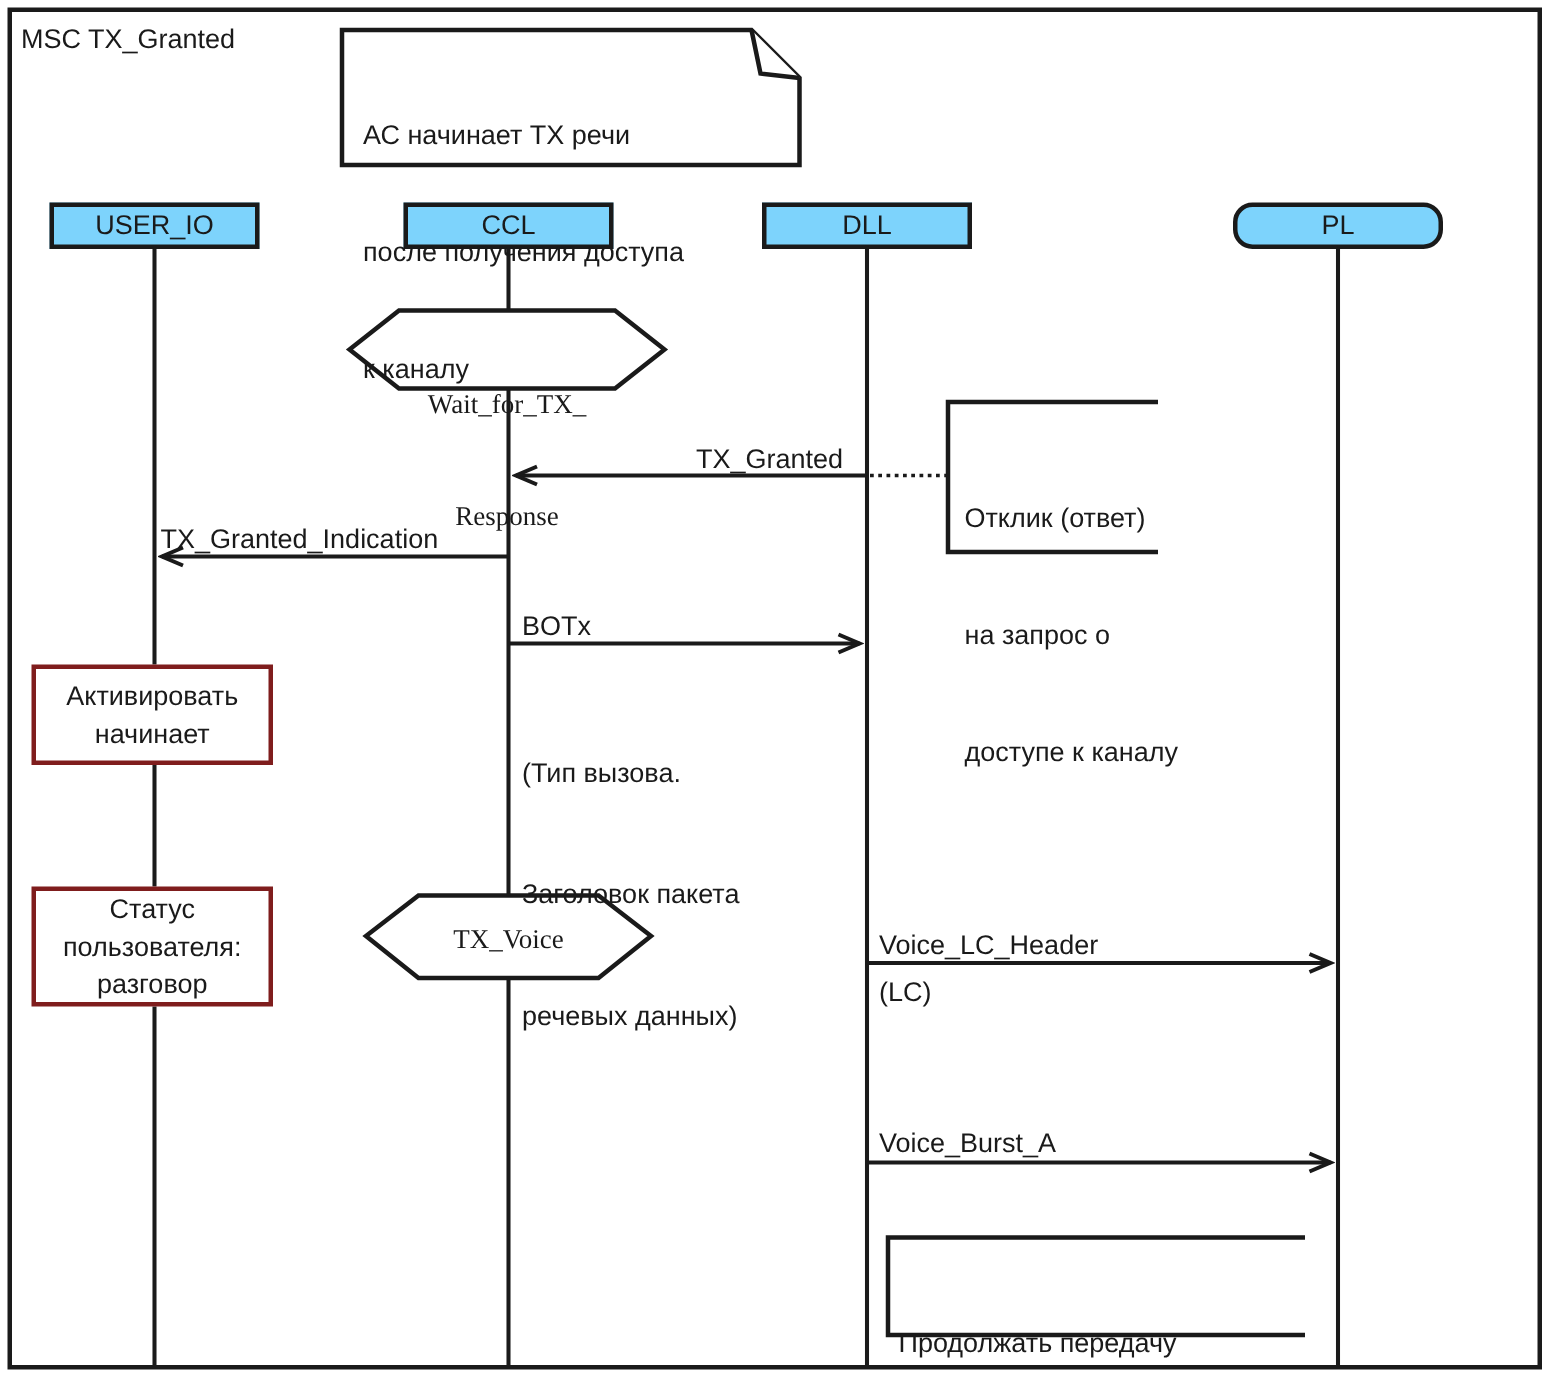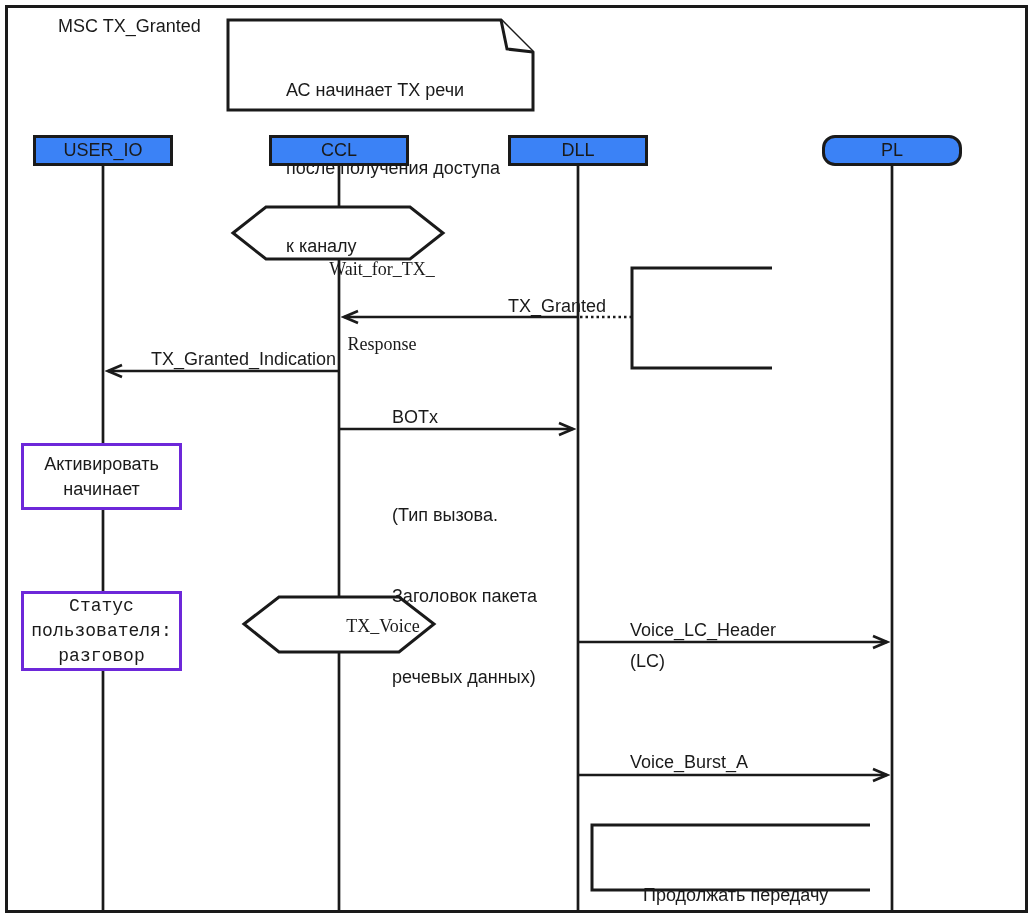--- a/index.html
+++ b/index.html
@@ -4,28 +4,28 @@
 <style>
   html,body{margin:0;padding:0;background:#fff;}
   #stage{
     position:relative;width:1034px;height:920px;background:#fff;
     font-family:"Liberation Sans","DejaVu Sans",sans-serif;
     color:#1a1a1a;overflow:hidden;
   }
   .abs{position:absolute;}
   #frame{left:5px;top:5px;width:1023px;height:908px;border:3px solid #1a1a1a;box-sizing:border-box;z-index:0;}
   #shapes{left:0;top:0;width:1034px;height:920px;z-index:1;}
-  .lbl{position:absolute;font-size:18px;line-height:26px;white-space:pre;z-index:3;margin-left:44px;}
+  .lbl{position:absolute;font-size:18px;line-height:26px;white-space:pre;z-index:3;}
   .hdr{
     position:absolute;top:135px;width:140px;height:31px;border:3px solid #1a1a1a;
-    box-sizing:border-box;background:#3b82f6;display:flex;align-items:center;justify-content:center;
+    box-sizing:border-box;background:#7dd3fc;display:flex;align-items:center;justify-content:center;
     font-size:18px;z-index:2;
   }
   .action{
-    position:absolute;left:21px;width:161px;border:3px solid #6d28d9;box-sizing:border-box;
+    position:absolute;left:21px;width:161px;border:3px solid #7f1d1d;box-sizing:border-box;
     background:#fff;display:flex;flex-direction:column;align-items:center;justify-content:center;
     font-size:18px;line-height:25px;text-align:center;z-index:2;
   }
   .ctext{text-align:center;font-family:Liberation Serif, serif;}
 </style>
 </head>
 <body>
 
 <div id="stage">
 
@@ -97,24 +97,29 @@
     <div>речевых данных)</div>
   </div>
   <div class="lbl" style="left:586px;top:617px;">Voice_LC_Header</div>
   <div class="lbl" style="left:586px;top:648px;">(LC)</div>
   <div class="lbl" style="left:586px;top:749px;">Voice_Burst_A</div>
 
   <div class="action" style="top:443px;height:67px;">
     <div>Активировать</div>
     <div>начинает</div>
   </div>
-  <div class="action" style="top:591px;height:80px;font-family:Liberation Mono, monospace;">
+  <div class="action" style="top:591px;height:80px;">
     <div>Статус</div>
     <div>пользователя:</div>
     <div>разговор</div>
   </div>
 
+  <div class="lbl" style="left:643px;top:280px;">
+    <div>Отклик (ответ)</div>
+    <div>на запрос о</div>
+    <div>доступе к каналу</div>
+  </div>
   <div class="lbl" style="left:599px;top:833px;line-height:25px;">
     <div>Продолжать передачу</div>
     
   </div>
 
 </div>
 
 </body></html>

